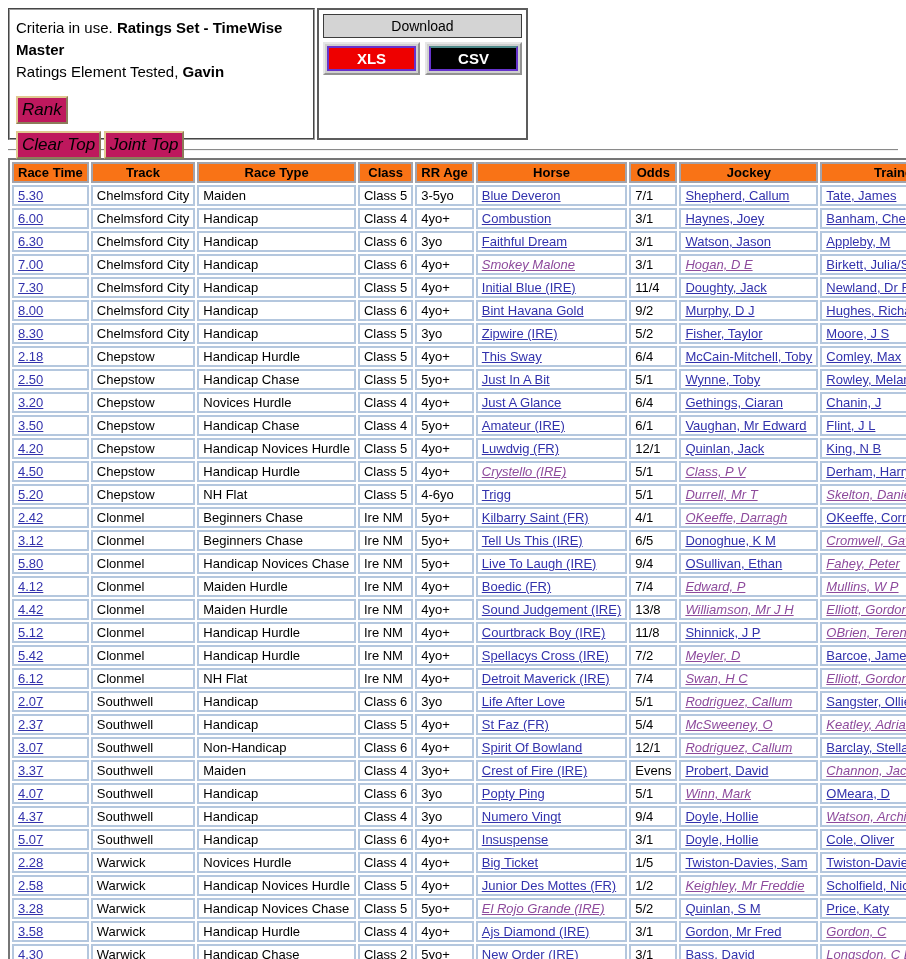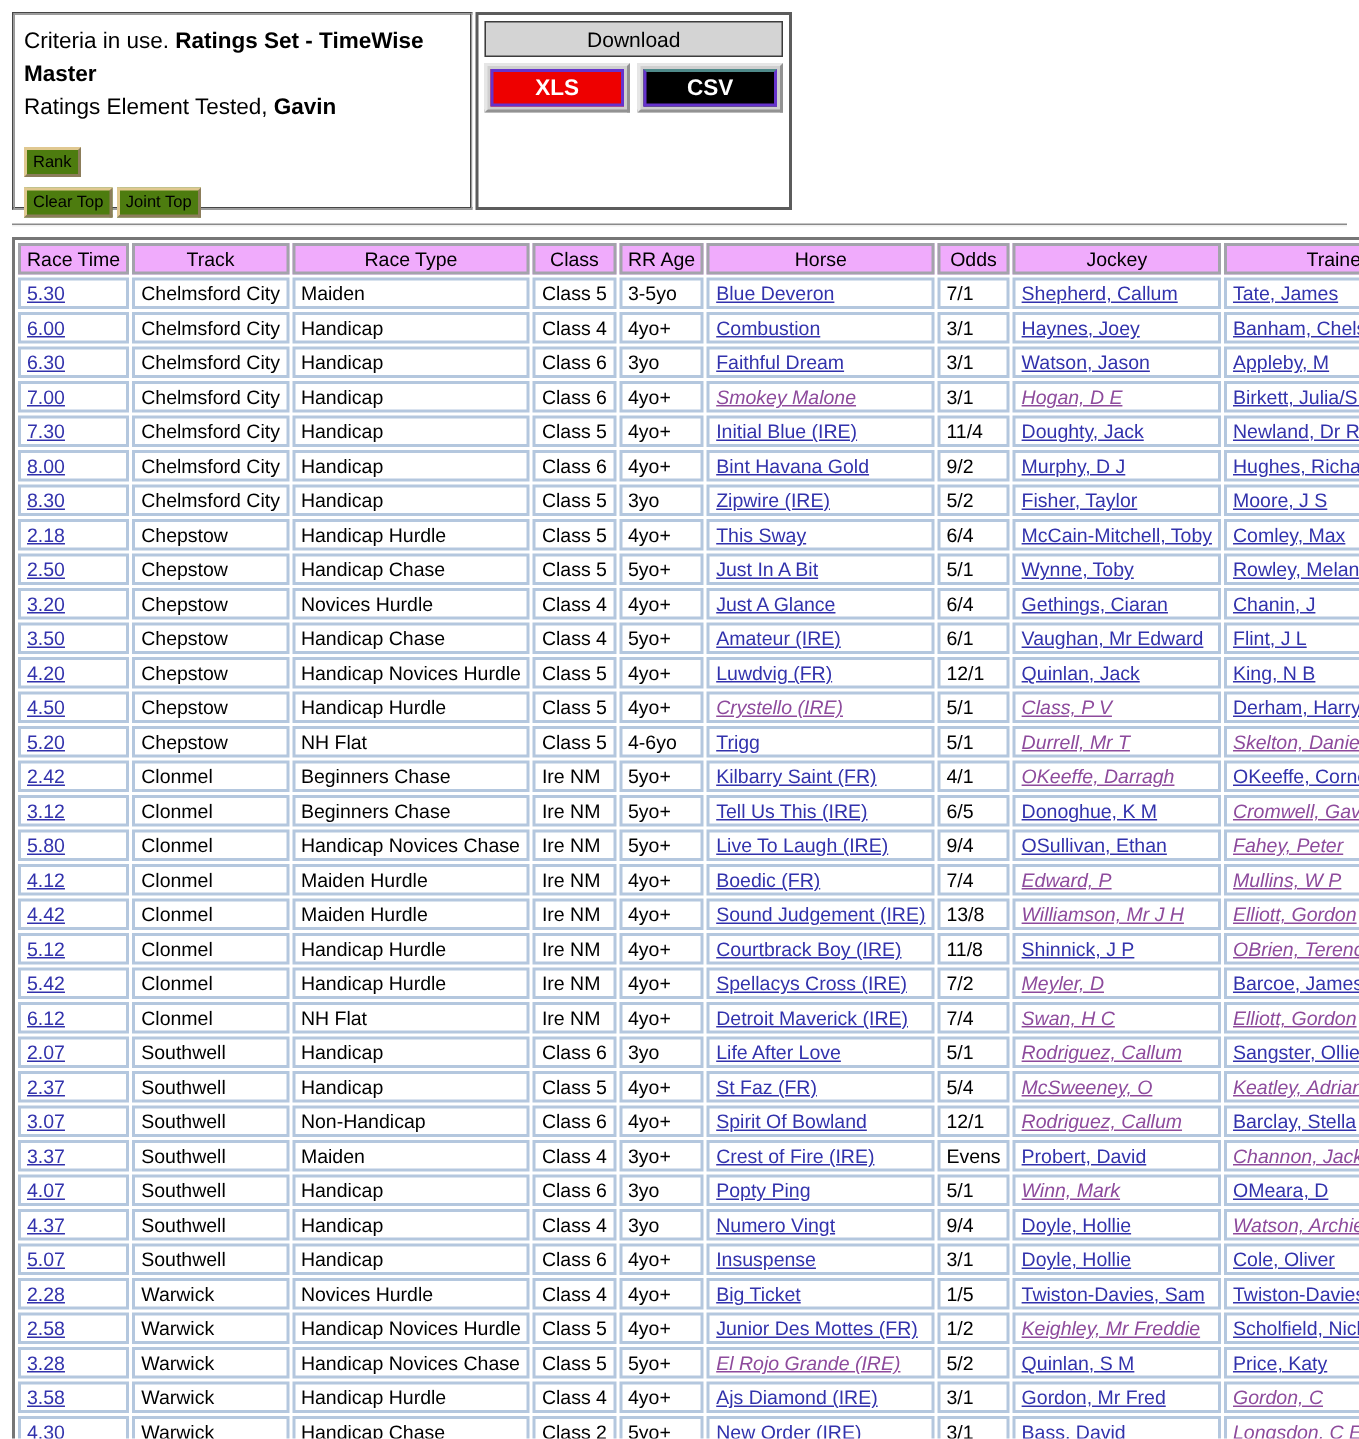--- a/index.html
+++ b/index.html
@@ -12,26 +12,27 @@
   
   .top-area { display: flex; align-items: stretch; gap: 2px; }
   .criteria-box {
     width: 307px; height: 132px; box-sizing: border-box;
     border: 2px groove #9a9a9a;
     padding: 7px 6px 6px 6px;
     font-size: 15px; line-height: 22px;
   }
   .criteria-box b { font-weight: bold; }
   .btn {
-    background: #4d7c0f;
+    background: #be185d;
     border: 2px outset #e0c890;
     font-family: "Liberation Sans", sans-serif;
-    font-size: 11px; color: #000;
+    font-size: 17px; color: #000;
     padding: 2px 4px;
     cursor: pointer;
+    font-style: italic;
   }
   .rank-row   { margin-top: 13px; }
   .bottom-row { margin-top: 7px; display: flex; gap: 3px; }
   .download-box {
     width: 211px; height: 132px; box-sizing: border-box;
     border: 2px solid #5c5c5c;
     background: #fff;
     padding: 4px 4px;
   }
   .dl-header {
@@ -68,25 +69,25 @@
   
   table.races {
     border-collapse: separate;
     border-spacing: 2px;
     border: 2px solid #767676;
     background: #ffffff;
     width: 878px;
   }
   table.races th {
     border: 2px solid #a3a3ab;
-    font-size: 13px; font-weight: normal;
+    font-size: 13px; font-weight: bold;
     padding: 1px 4px;
     text-align: center;
     white-space: nowrap;
-    background: #f0abfc;
+    background: #f97316;
   }
   table.races td {
     border: 2px solid #b4c7de;
     font-size: 13px;
     padding: 1px 4px;
     white-space: nowrap;
     background: #ffffff;
     height: 15px;
   }
   table.races a {

